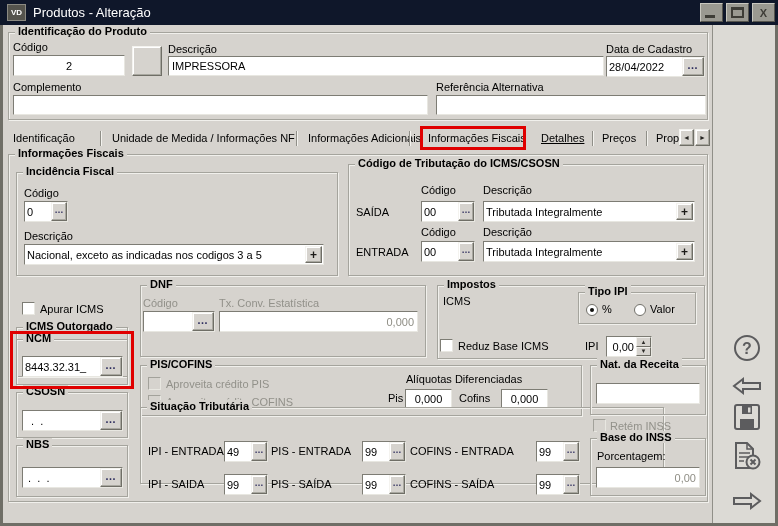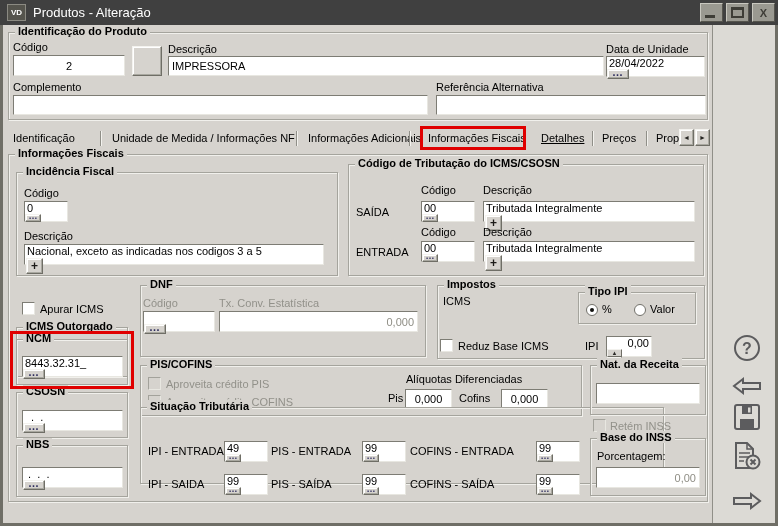--- a/index.html
+++ b/index.html
@@ -1,19 +1,19 @@
 <!DOCTYPE html>
 <html><head>
 <meta charset="utf-8">
 <style>
   html,body{margin:0;padding:0;background:#c0c0c0;}
   .window{position:relative;width:778px;height:526px;background:#6f6e66;
           font-family:"Liberation Sans",sans-serif;font-size:11px;color:#000;overflow:hidden;}
   
-  .titlebar{position:absolute;left:0;top:0;width:778px;height:25px;background:#404040;
+  .titlebar{position:absolute;left:0;top:0;width:778px;height:25px;background:#0f172a;
             display:flex;align-items:center;}
   .tb-icon{width:17px;height:15px;background:#55544d;border:1px solid #8b8a82;color:#fff;
            font-weight:bold;font-size:8px;display:flex;align-items:center;justify-content:center;margin-left:7px;}
   .tb-title{color:#fff;font-size:13px;margin-left:7px;flex:1;white-space:nowrap;}
   .winbtn{width:21px;height:17px;margin-right:3px;background:#9a9991;border:1px solid;
           border-color:#c9c8c0 #55544d #55544d #c9c8c0;display:flex;align-items:center;
           justify-content:center;position:relative;cursor:pointer;}
   .wb-min::after{content:"";position:absolute;left:4px;bottom:3px;width:10px;height:3px;background:#3e3d37;}
   .wb-max::after{content:"";width:9px;height:6px;border:2px solid #3e3d37;border-top-width:3px;}
   .wb-close::after{content:"X";font-weight:bold;font-size:11px;color:#3e3d37;}
@@ -26,21 +26,21 @@
      box-shadow:inset 1px 1px 0 #f1f0ec,1px 1px 0 #f1f0ec;}
   .gt{position:absolute;top:-8px;left:6px;background:#d6d3ce;padding:0 3px;font-weight:bold;white-space:nowrap;}
   
   .lb{position:absolute;white-space:nowrap;}
   .dim{color:#92918a;}
   .bold{font-weight:normal;}
   
   .in{position:absolute;background:#fff;border:1px solid;border-color:#7d7c74 #e8e7e1 #e8e7e1 #7d7c74;
       font:11px "Liberation Sans",sans-serif;padding:0 3px;box-sizing:border-box;outline:none;color:#000;}
   .fld{position:absolute;display:flex;border:1px solid;border-color:#7d7c74 #e8e7e1 #e8e7e1 #7d7c74;
-       background:#fff;box-sizing:border-box;flex-direction:column;}
+       background:#fff;box-sizing:border-box;}
   .fld input{flex:1;min-width:0;border:0;font:11px "Liberation Sans",sans-serif;padding:0 2px;
              outline:none;background:#fff;color:#000;}
   .ta-c{text-align:center;} .ta-r{text-align:right;}
   .graytext{color:#8f8e85;}
   
   .btn3d{background:#d6d3ce;border:1px solid;border-color:#f4f3ef #6f6e66 #6f6e66 #f4f3ef;
          box-shadow:inset -1px -1px 0 #a9a8a0,inset 1px 1px 0 #fff;cursor:pointer;
          display:flex;align-items:center;justify-content:center;box-sizing:border-box;}
   .dots{width:22px;}
   .dots::after{content:"…";font-weight:bold;font-size:11px;color:#2e2d5e;margin-top:-4px;letter-spacing:1px;}
@@ -89,21 +89,21 @@
   <div class="side"></div>
 
   <div class="g" style="left:8px;top:32px;width:700px;height:88px;">
     <span class="gt">Identificação do Produto</span>
   </div>
   <span class="lb" style="left:13px;top:41px;">Código</span>
   <input class="in ta-c" style="left: 13px; top: 55px; width: 112px; height: 21px;" value="2">
   <span class="btn3d abs-btn" style="left:132px;top:46px;width:30px;height:30px;"></span>
   <span class="lb" style="left:168px;top:43px;">Descrição</span>
   <input class="in" style="left: 168px; top: 56px; width: 436px; height: 20px;" value="IMPRESSORA">
-  <span class="lb" style="left:606px;top:43px;">Data de Unidade</span>
+  <span class="lb" style="left:606px;top:43px;">Data de Cadastro</span>
   <div class="fld" style="left:606px;top:56px;width:99px;height:21px;">
     <input value="28/04/2022" style="">
     <span class="btn3d dots"></span>
   </div>
   <span class="lb" style="left:13px;top:81px;">Complemento</span>
   <input class="in" style="left: 13px; top: 95px; width: 415px; height: 20px;" value="">
   <span class="lb" style="left:436px;top:81px;">Referência Alternativa</span>
   <input class="in" style="left: 436px; top: 95px; width: 270px; height: 20px;" value="">
 
   <span class="tab" style="left:13px;top:132px;">Identificação</span>

